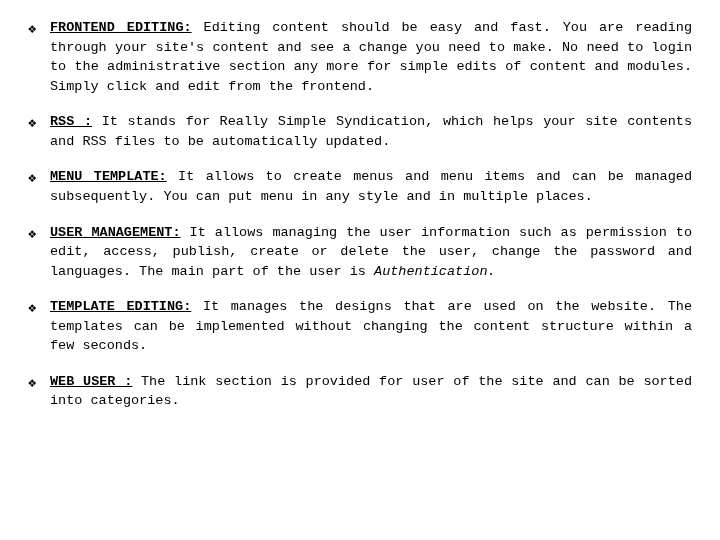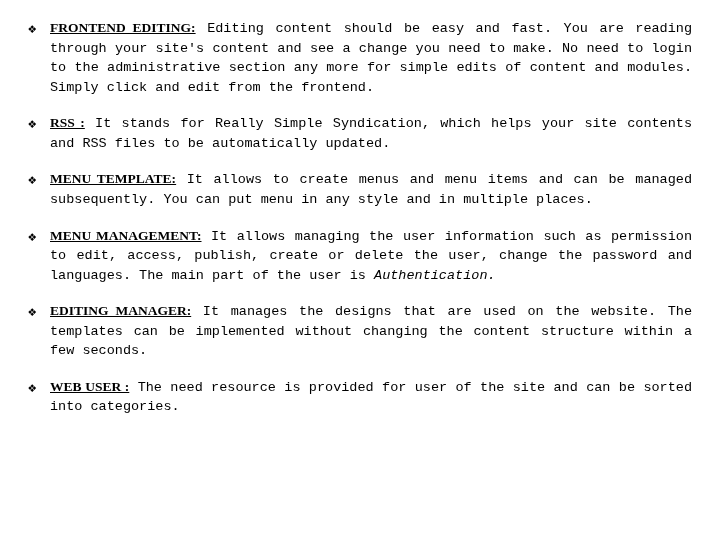--- a/index.html
+++ b/index.html
@@ -37,21 +37,20 @@
     }
 
     .item-text {
       flex: 1;
       text-align: justify;
     }
 
     .item-text strong {
       text-decoration: underline;
       font-weight: bold;
-      font-family: Liberation Serif, serif;
     }
 
     em {
     }
   </style>
 </head>
 <body>
 
 <div class="content">
 
@@ -72,31 +71,31 @@
   <div class="item">
     <span class="bullet">❖</span>
     <div class="item-text">
       <strong>MENU TEMPLATE:</strong><span> It allows to create menus and menu items and can be managed subsequently. You can put menu in any style and in multiple places.</span>
     </div>
   </div>
 
   <div class="item">
     <span class="bullet">❖</span>
     <div class="item-text">
-      <strong>MENU MANAGEMENT:</strong><span> It allows managing the user information such as permission to edit, access, publish, create or delete the user, change the password and languages. The main part of the user  is </span><em>Authentication.</em>
+      <strong>USER MANAGEMENT:</strong><span> It allows managing the user information such as permission to edit, access, publish, create or delete the user, change the password and languages. The main part of the user  is </span><em>Authentication.</em>
     </div>
   </div>
 
   <div class="item">
     <span class="bullet">❖</span>
     <div class="item-text">
-      <strong>EDITING MANAGER:</strong><span> It manages the designs that are used on the website. The templates can be implemented without changing the content structure within a few seconds.</span>
+      <strong>TEMPLATE EDITING:</strong><span> It manages the designs that are used on the website. The templates can be implemented without changing the content structure within a few seconds.</span>
     </div>
   </div>
 
   <div class="item">
     <span class="bullet">❖</span>
     <div class="item-text">
-      <strong>WEB USER :</strong><span> The need resource is provided for user of the site and can be sorted into categories.</span>
+      <strong>WEB USER :</strong><span> The link section is provided for user of the site and can be sorted into categories.</span>
     </div>
   </div>
 
 </div>
 
 </body></html>

